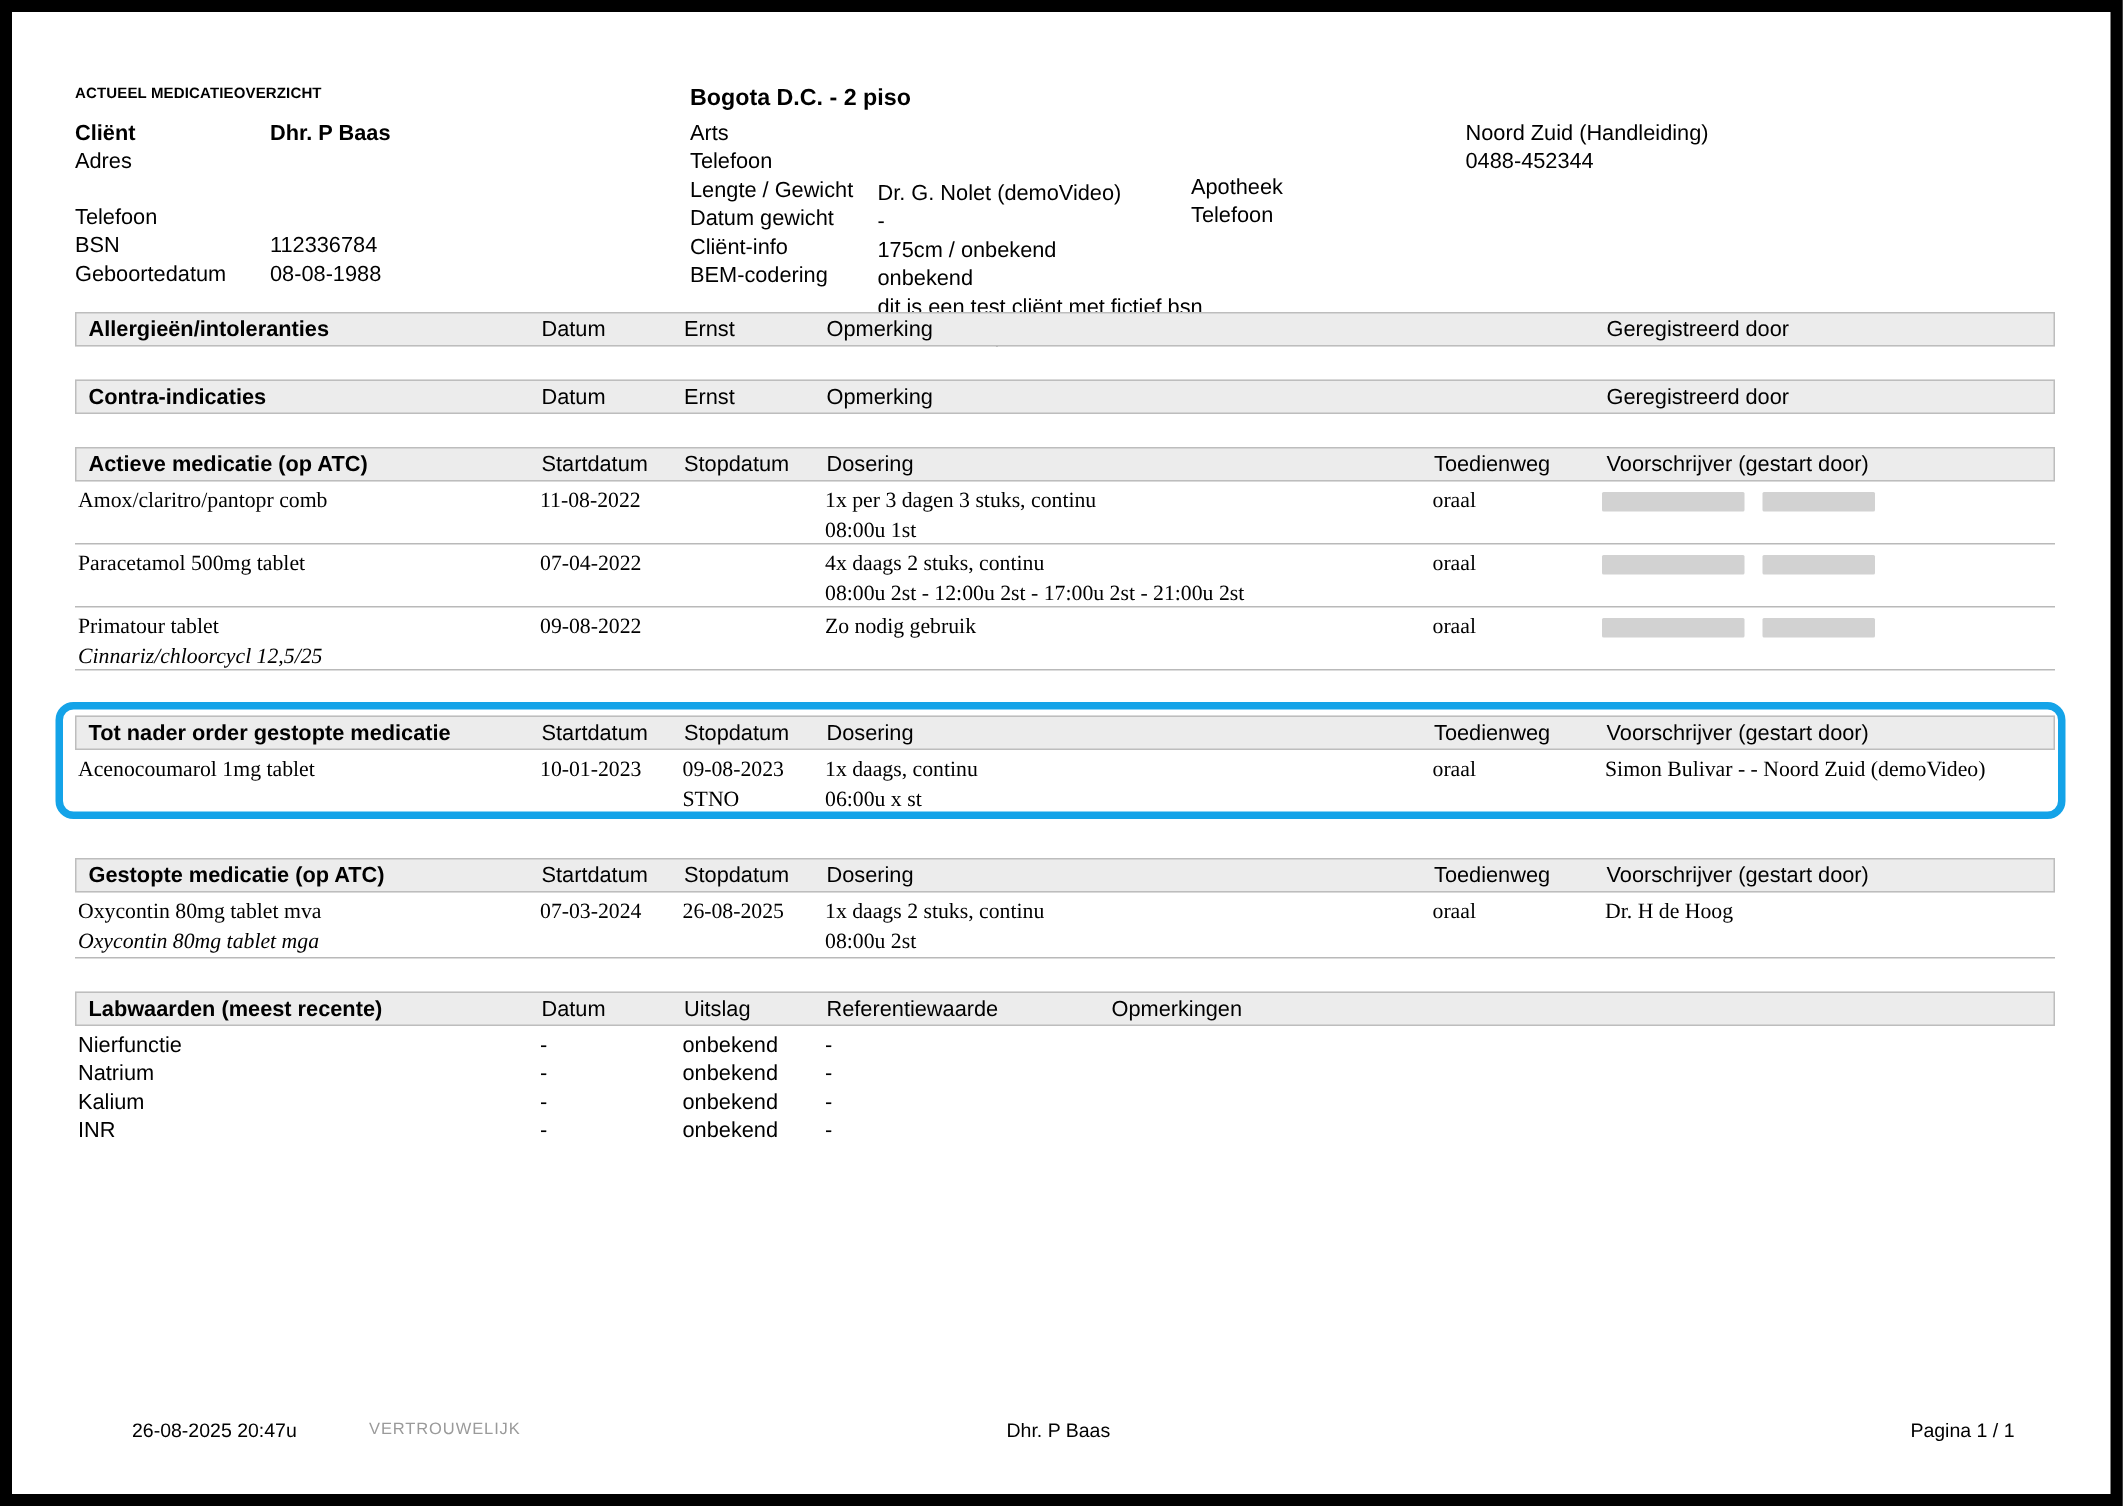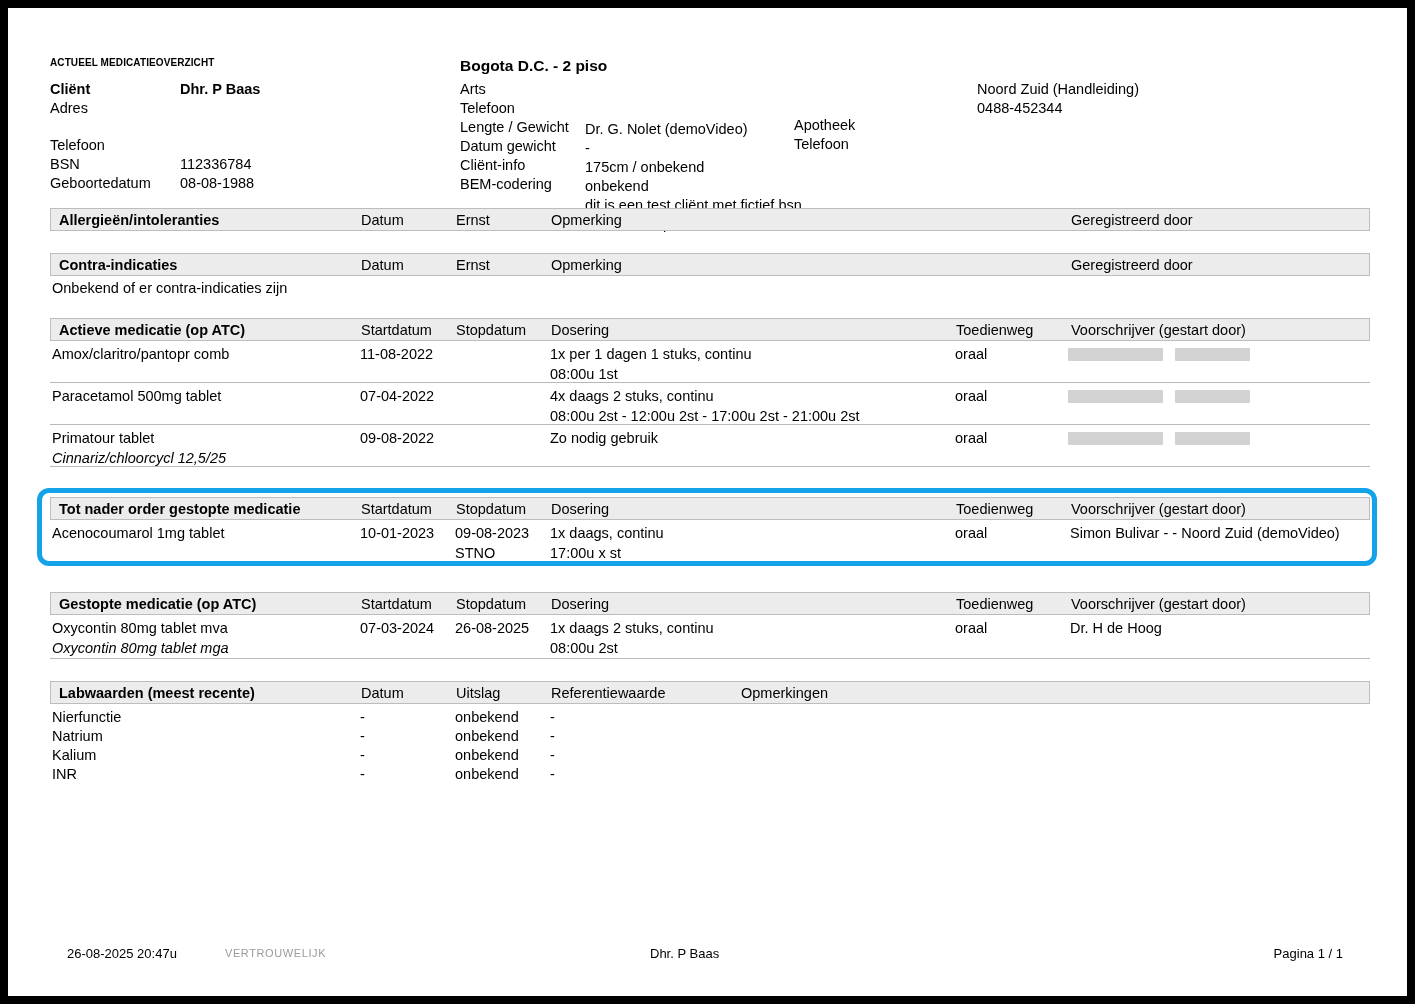--- a/index.html
+++ b/index.html
@@ -83,20 +83,21 @@
     position: relative;
     border-bottom: 1px solid #b9b9b9;
     min-height: 38px;
     padding-top: 5px;
   }
   .row.noline { border-bottom: none; }
   .row > span, .row > div {
     position: absolute;
     font-size: 14.5px;
     white-space: nowrap;
+    font-family: Liberation Serif, serif;
   }
   .c1 { left: 2px; top: 5px; }
   .c1sub { left: 2px; top: 25px; font-style: italic; font-size: 13.5px; }
   .c2 { left: 310px; top: 5px; }
   .c3 { left: 405px; top: 5px; }
   .c3b { left: 405px; top: 25px; }
   .c4 { left: 500px; top: 5px; }
   .c4b { left: 500px; top: 25px; }
   .c5 { left: 905px; top: 5px; }
   .c6 { left: 1020px; top: 5px; }
@@ -134,21 +135,21 @@
     left: -13px; top: -9px;
     width: 1340px; height: 78px;
     border: 5px solid #14a3e8;
     border-radius: 12px;
     pointer-events: none;
   }
 
   
   .footer {
     position: absolute;
-    left: 37px; right: 42px;
+    left: 58px; right: 42px;
     bottom: 32px;
     height: 18px;
     font-size: 13px;
     text-align: right;
   }
   .footer .f-left { position: absolute; left: 22px; top: 0; }
   .footer .f-conf {
     position: absolute; left: 180px; top: 1px;
     font-size: 11px; color: #9a9a9a; letter-spacing: 0.6px;
   }
@@ -217,38 +218,37 @@
     </div>
 
     <div class="section" style="margin-top:22px">
       <div class="sec-head">
         <span class="h-title">Contra-indicaties</span>
         <span class="h-c2">Datum</span>
         <span class="h-c3">Ernst</span>
         <span class="h-c4">Opmerking</span>
         <span class="h-c7">Geregistreerd door</span>
       </div>
-      <div class="note-line">Onbekend of er contra-indicaties zijn</div>
     </div>
 
     <div class="section" style="margin-top:22px">
       <div class="sec-head">
         <span class="h-title">Actieve medicatie (op ATC)</span>
         <span class="h-c2">Startdatum</span>
         <span class="h-c3">Stopdatum</span>
         <span class="h-c4">Dosering</span>
         <span class="h-c6">Toedienweg</span>
         <span class="h-c7">Voorschrijver (gestart door)</span>
       </div>
 
       <div class="row" style="height:42px">
         <span class="c1">Amox/claritro/pantopr comb</span>
         <span class="c2">11-08-2022</span>
         <span class="c3"></span>
-        <span class="c4">1x per 1 dagen 1 stuks, continu</span>
+        <span class="c4">1x per 3 dagen 3 stuks, continu</span>
         <span class="c4b">08:00u 1st</span>
         <span class="c5">oraal</span>
         <span class="redact a"></span>
         <span class="redact b"></span>
       </div>
 
       <div class="row" style="height:42px">
         <span class="c1">Paracetamol 500mg tablet</span>
         <span class="c2">07-04-2022</span>
         <span class="c3"></span>
@@ -280,21 +280,21 @@
         <span class="h-c4">Dosering</span>
         <span class="h-c6">Toedienweg</span>
         <span class="h-c7">Voorschrijver (gestart door)</span>
       </div>
       <div class="row noline" style="height:44px">
         <span class="c1">Acenocoumarol 1mg tablet</span>
         <span class="c2">10-01-2023</span>
         <span class="c3">09-08-2023</span>
         <span class="c3b">STNO</span>
         <span class="c4">1x daags, continu</span>
-        <span class="c4b">17:00u x st</span>
+        <span class="c4b">06:00u x st</span>
         <span class="c5">oraal</span>
         <span class="c6">Simon Bulivar - - Noord Zuid (demoVideo)</span>
       </div>
     </div>
 
     <div class="section" style="margin-top:28px">
       <div class="sec-head">
         <span class="h-title">Gestopte medicatie (op ATC)</span>
         <span class="h-c2">Startdatum</span>
         <span class="h-c3">Stopdatum</span>

